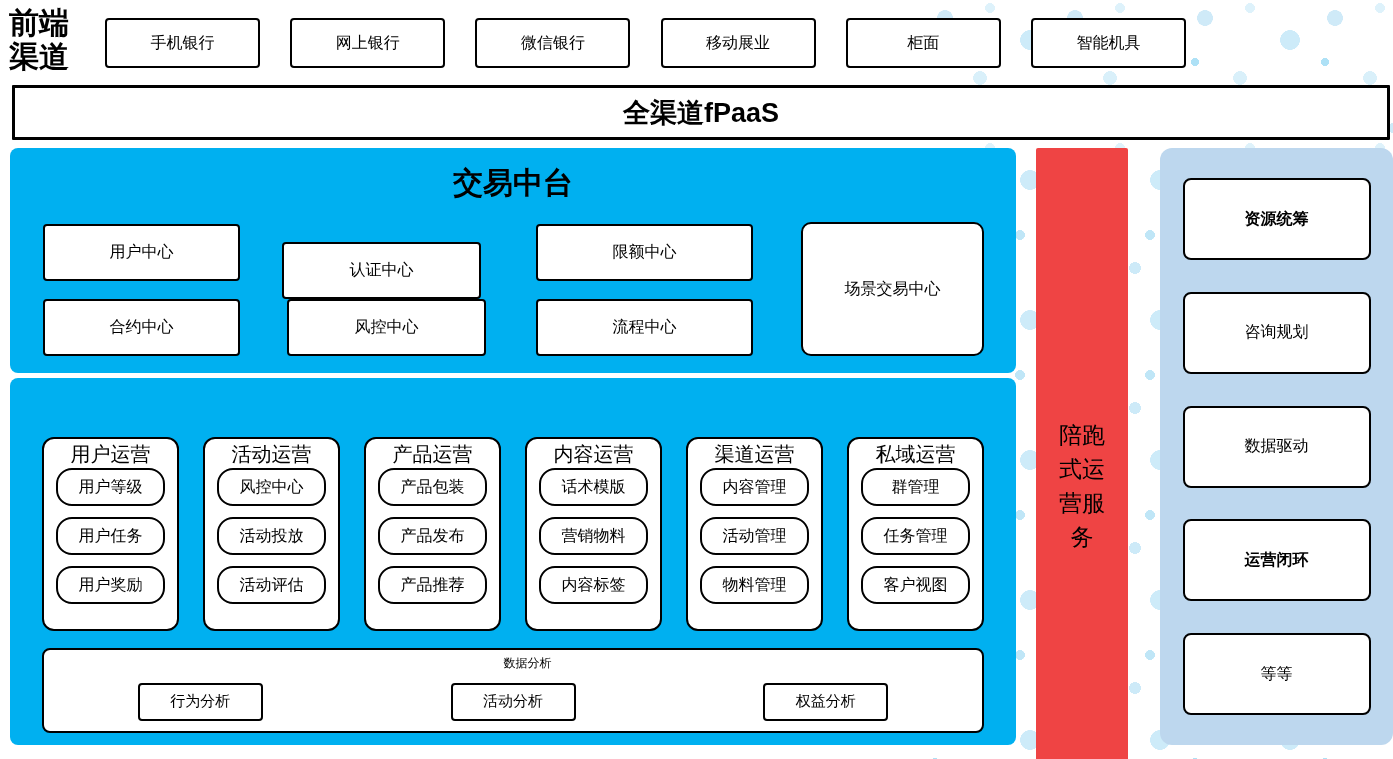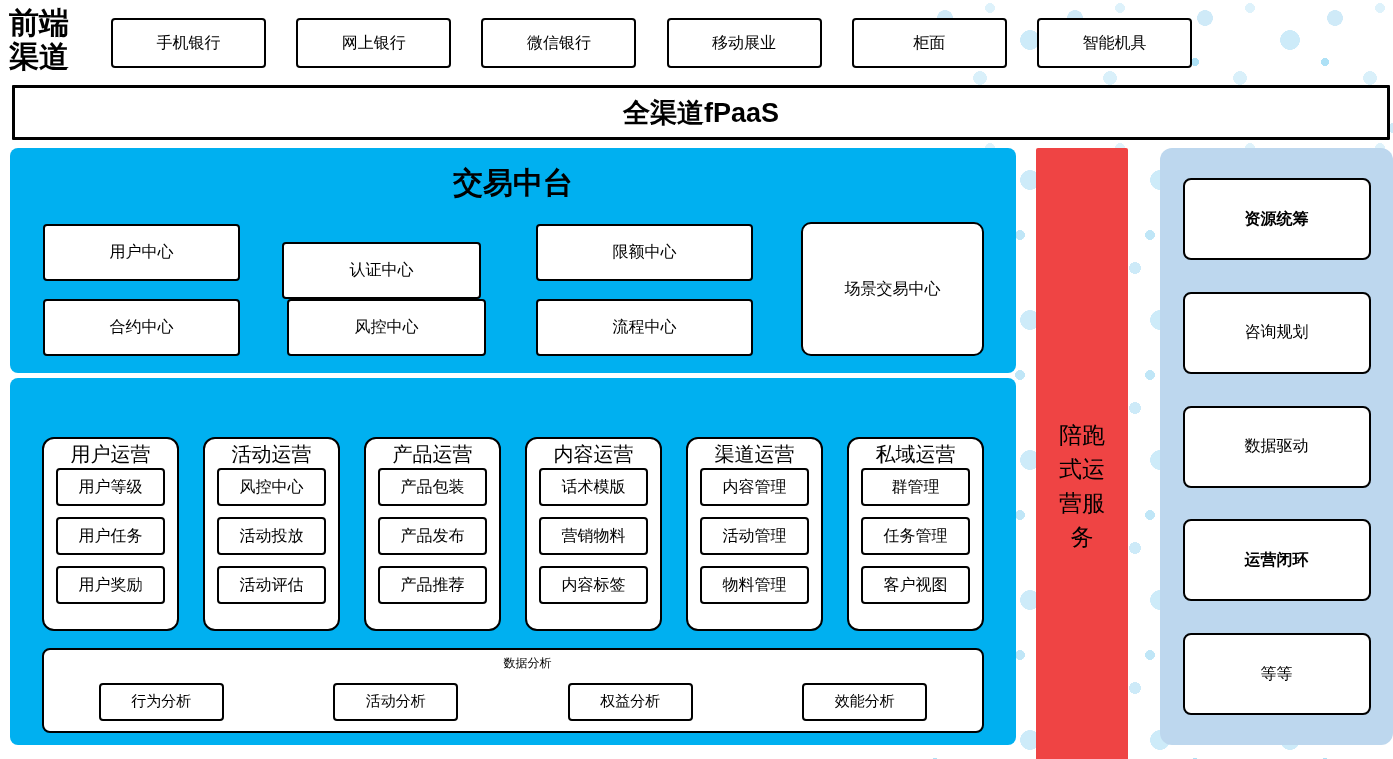--- a/index.html
+++ b/index.html
@@ -20,21 +20,21 @@
       radial-gradient(circle 6px at 85px 128px, #cdeaf8 97%, transparent);
     background-size:130px 140px;}
 
   .wbox{background:#fff;border:2px solid #000;display:flex;
         align-items:center;justify-content:center;box-sizing:border-box;}
 
   
   .front-label{left:6px;top:6px;width:66px;z-index:1;
     font-family:"Liberation Serif", serif;font-weight:700;font-size:30px;
     line-height:34px;text-align:center;word-break:break-all;}
-  .channels{left:95px;top:18px;width:1097px;height:50px;z-index:1;
+  .channels{left:89px;top:18px;width:1097px;height:50px;z-index:1;
     display:flex;justify-content:space-between;padding-left:16px;}
   .channel{width:155px;height:50px;border-radius:4px;font-size:16px;font-weight:500;}
 
   
   .fpaas{left:12px;top:85px;width:1378px;height:55px;z-index:1;
     border-width:3px;font-size:27px;font-weight:600;border-radius:1px;}
 
   
   .panel{background:#00B0F0;border-radius:8px;z-index:1;}
   .panel h2{margin:0;text-align:center;font-family:"Liberation Serif", serif;
@@ -54,21 +54,21 @@
   .t7{left:791px;top:74px;width:183px;height:134px;border-radius:10px;}
 
   
   .cols{left:32px;top:59px;width:942px;height:190px;display:flex;
         justify-content:space-between;}
   .col{width:133px;height:190px;background:#fff;border:2px solid #000;
        border-radius:12px;display:flex;flex-direction:column;}
   .col-title{text-align:center;font-size:20px;font-weight:500;
        padding:6px 0 5px 0;line-height:18px;}
   .col-item{margin:0 12px 11px 12px;height:38px;flex:none;
-       border-radius:4px;font-size:16px;font-weight:500;}
+       border-radius:16px;font-size:16px;font-weight:500;}
 
   
   .analysis{left:32px;top:270px;width:942px;height:85px;background:#fff;
     border:2px solid #000;border-radius:8px;display:flex;flex-direction:column;}
   .analysis-title{text-align:center;font-size:12px;font-weight:500;padding-top:5px;padding-left:29px;}
   .analysis-items{flex:1;display:flex;align-items:center;}
   .acell{flex:1;display:flex;justify-content:center;}
   .abox{width:125px;height:38px;border-radius:4px;font-size:15px;font-weight:500;}
 
   
@@ -158,23 +158,20 @@
     <div class="analysis-items">
       <div class="acell">
           <div class="wbox abox">行为分析</div>
         </div>
       <div class="acell">
           <div class="wbox abox">活动分析</div>
         </div>
       <div class="acell">
           <div class="wbox abox">权益分析</div>
         </div>
-      <div class="acell">
-          <div class="wbox abox">效能分析</div>
-        </div>
     </div>
   </div>
 </section>
 
 <aside class="abs sidebar">
   <span class="sidebar-text">陪跑式运营服务</span>
 </aside>
 
 <aside class="abs right-panel">
   <div class="wbox rbox bold">资源统筹</div>

